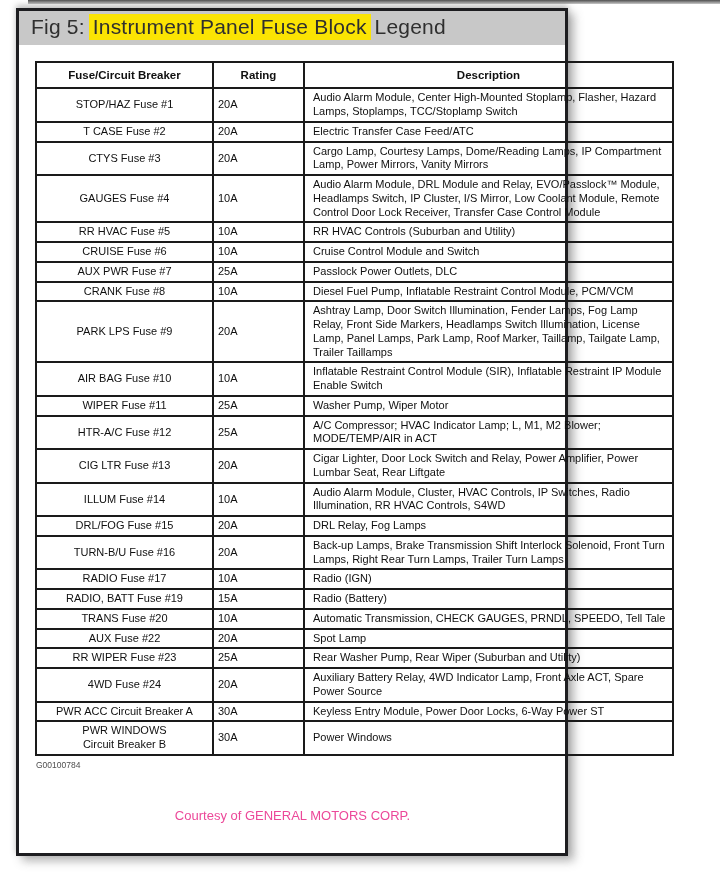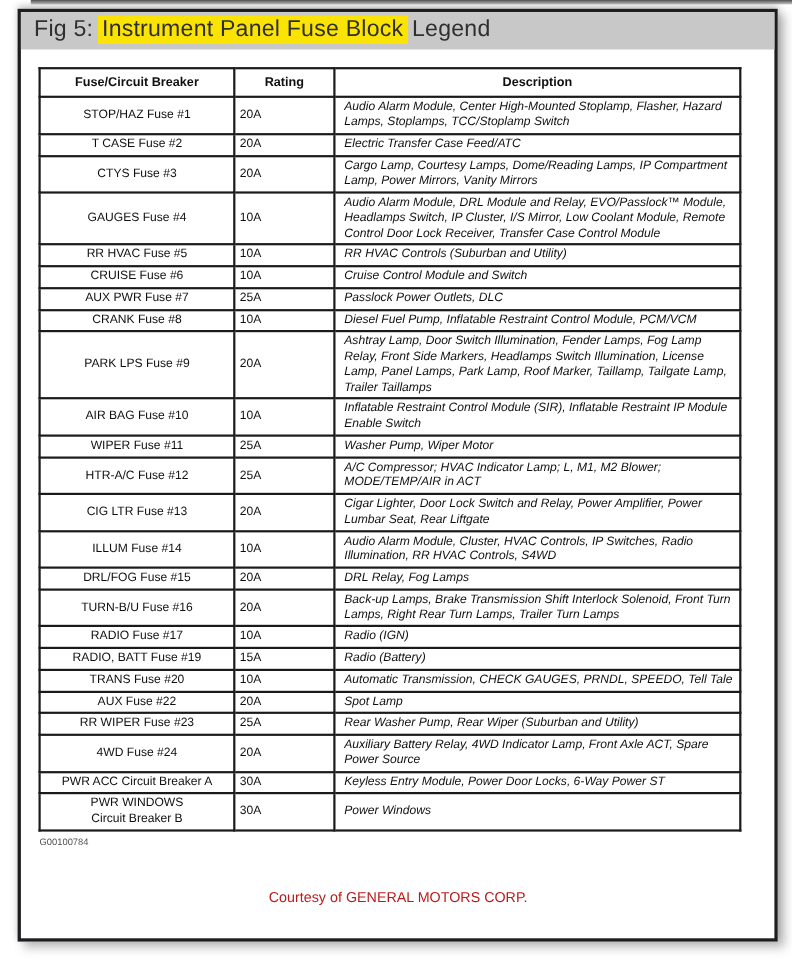--- a/index.html
+++ b/index.html
@@ -15,21 +15,21 @@
   .top-strip {
     position: absolute;
     top: 0; left: 28px; right: 0;
     height: 4px;
     background: linear-gradient(to bottom, #4f4f4f, #c9c9c9);
   }
   .page {
     position: absolute;
     top: 8px;
     left: 16px;
-    width: 691px;
+    width: 552px;
     height: 848px;
     box-sizing: border-box;
     border: 3px solid #1d1d20;
     background: #ffffff;
     box-shadow: 6px 5px 9px rgba(90,90,90,0.45), 0 -3px 6px rgba(90,90,90,0.35);
   }
   .titlebar {
     background: #c8c8c8;
     padding: 4px 12px 6px 12px;
     font-size: 21px;
@@ -76,31 +76,30 @@
   }
   td.cell-rating {
     text-align: left;
     vertical-align: middle;
     padding: 2px 4px;
     margin-left: 10px;
   }
   td.cell-description {
     vertical-align: middle;
     padding: 2px 4px 2px 8px;
-    font-style: italic;
   }
   .figcode {
     font-size: 8.5px;
     color: #4e4e4e;
     margin: 4px 0 0 1px;
   }
   .courtesy {
     text-align: center;
     font-size: 13px;
-    color: #b91c1c;
+    color: #ec4899;
     margin-top: 38px;
   }
 </style>
 </head>
 <body>
 
 <div class="top-strip"></div>
 
 <div class="page">
   <div class="titlebar">

